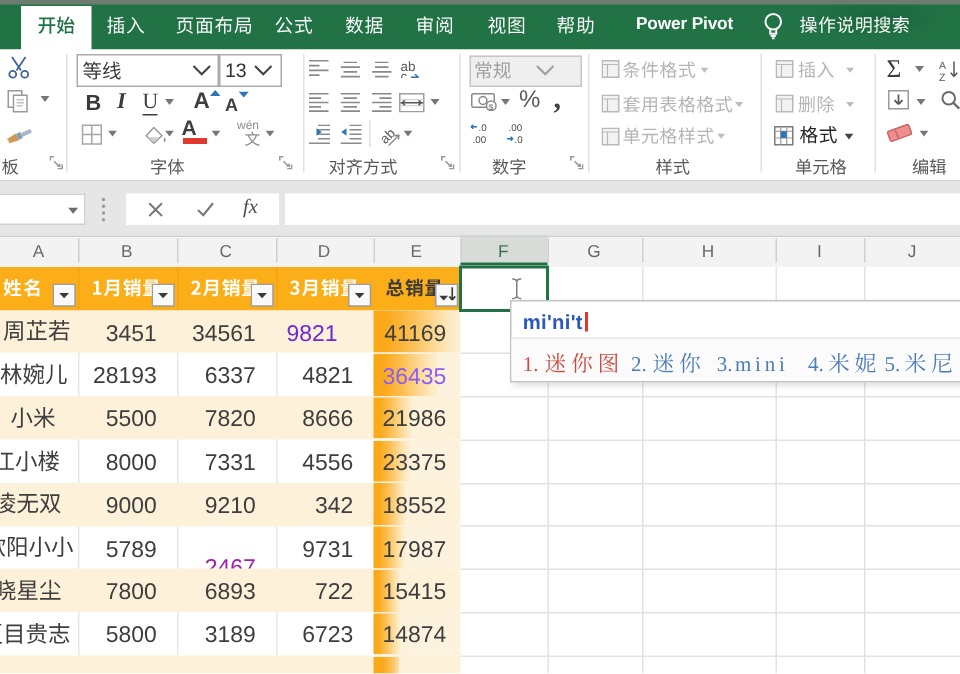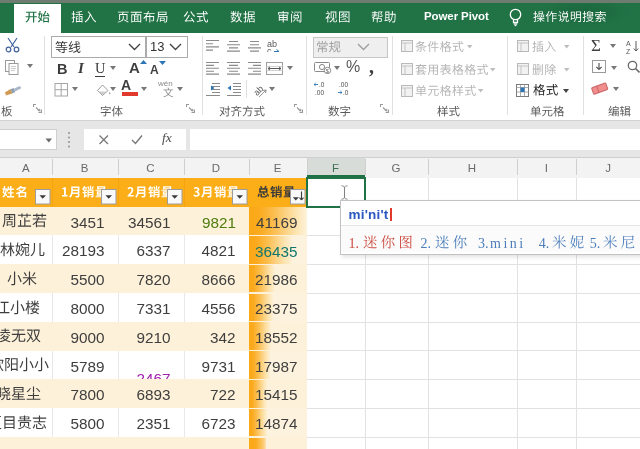--- a/index.html
+++ b/index.html
@@ -582,38 +582,38 @@
 <div style="position:absolute;left:249.2px;top:207.1px;width:56.5px;height:27.8px;background:linear-gradient(90deg,#fba816 0%,#fbaa1e 18%,#fcbf52 45%,#fcd68d 68%,#fde7b8 86%,#fdf0d6 100%)"></div>
 <svg style="position:absolute;left:1.5px;top:211.1px;overflow:visible" width="45" height="20">
       <g fill="#3e3e3e">
         <path transform="translate(0.0,15.0) scale(0.01500,-0.01500)" d="M148 792V468C148 313 138 108 33 -38C50 -47 80 -71 93 -86C206 69 222 302 222 468V722H805V15C805 -2 798 -8 780 -9C763 -10 701 -11 636 -8C647 -27 658 -60 661 -79C751 -79 805 -78 836 -66C868 -54 880 -32 880 15V792ZM467 702V615H288V555H467V457H263V395H753V457H539V555H728V615H539V702ZM312 311V-8H381V48H701V311ZM381 250H631V108H381Z"></path>
         <path transform="translate(15.0,15.0) scale(0.01500,-0.01500)" d="M202 406V28H58V-42H941V28H560V294H868V363H560V563H482V28H276V406ZM630 840V747H367V840H294V747H64V678H294V570H367V678H630V573H704V678H938V747H704V840Z"></path>
         <path transform="translate(30.0,15.0) scale(0.01500,-0.01500)" d="M54 499V429H345C271 297 166 194 32 125C49 111 77 80 89 66C150 102 206 144 257 194V-78H330V-31H785V-76H861V294H345C376 336 405 381 430 429H948V499H463C477 530 490 563 501 597L425 615C412 574 398 536 381 499ZM330 37V226H785V37ZM639 840V743H360V840H286V743H62V673H286V574H360V673H639V574H713V673H942V743H713V840Z"></path>
       </g>
     </svg>
 <div style="position:absolute;right:535.5px;top:213.6px;font:15.3px 'Liberation Sans',sans-serif;color:#3e3e3e">3451</div>
 <div style="position:absolute;right:469.5px;top:213.6px;font:15.3px 'Liberation Sans',sans-serif;color:#3e3e3e">34561</div>
-<div style="position:absolute;right:404px;top:213.6px;font:15.3px 'Liberation Sans',sans-serif;color:#4d7c0f">9821</div>
+<div style="position:absolute;right:415px;top:213.6px;font:15.3px 'Liberation Sans',sans-serif;color:#6d28d9">9821</div>
 <div style="position:absolute;right:342.5px;top:213.6px;font:15.3px 'Liberation Sans',sans-serif;color:#3e3e3e">41169</div>
 <div style="position:absolute;left:248.5px;top:235.4px;width:58px;height:28.8px;background:#fdf2dd"></div>
 <div style="position:absolute;left:51.5px;top:235.4px;width:1px;height:28.8px;background:#e8e8e8"></div>
 <div style="position:absolute;left:117.5px;top:235.4px;width:1px;height:28.8px;background:#e8e8e8"></div>
 <div style="position:absolute;left:183.5px;top:235.4px;width:1px;height:28.8px;background:#e8e8e8"></div>
 <div style="position:absolute;left:249.2px;top:235.9px;width:43.0px;height:27.8px;background:linear-gradient(90deg,#fba816 0%,#fbaa1e 18%,#fcbf52 45%,#fcd68d 68%,#fde7b8 86%,#fdf0d6 100%)"></div>
 <svg style="position:absolute;left:0.0px;top:239.9px;overflow:visible" width="45" height="20">
       <g fill="#3e3e3e">
         <path transform="translate(0.0,15.0) scale(0.01500,-0.01500)" d="M674 841V625H494V553H658C611 392 519 228 423 136C437 118 458 90 468 68C546 146 620 275 674 412V-78H749V419C793 288 851 164 913 88C927 107 952 133 971 146C890 233 813 394 768 553H940V625H749V841ZM234 841V625H54V553H221C182 414 105 260 29 175C42 157 62 127 70 106C131 176 190 293 234 414V-78H307V441C348 388 400 319 422 282L471 347C447 377 339 502 307 533V553H450V625H307V841Z"></path>
         <path transform="translate(15.0,15.0) scale(0.01500,-0.01500)" d="M683 540V47C683 -24 690 -41 709 -54C727 -65 755 -70 777 -70C790 -70 834 -70 849 -70C871 -70 897 -67 914 -61C931 -55 943 -43 951 -24C957 -6 962 44 962 86C943 92 920 103 904 116C904 69 902 33 899 16C896 2 888 -5 881 -9C873 -11 858 -13 843 -13C826 -13 799 -13 788 -13C774 -13 765 -12 757 -8C748 -4 745 13 745 40V482H853V236C853 228 851 224 840 224C831 223 800 223 763 224C771 207 779 182 782 165C835 165 868 165 889 175C911 186 916 204 916 236V540ZM590 821C606 797 623 767 636 740H382V571H453V673H868V573H941V740H714C701 771 675 815 651 847ZM441 273C472 253 506 224 529 200C488 91 429 16 351 -33C366 -43 390 -68 399 -84C540 9 628 193 655 514L615 522L602 521H513L529 590L468 601C445 477 404 361 340 284C354 275 379 253 389 242C433 298 469 375 496 460H585C578 387 566 323 550 267C528 286 500 306 474 322ZM279 564C269 427 246 314 213 222C184 248 154 273 126 296C147 373 166 467 183 564ZM153 839C148 775 139 705 129 634H40V564H119C101 452 78 346 54 270C96 236 142 196 183 155C143 75 92 17 29 -19C44 -32 63 -59 73 -76C139 -33 192 24 234 102C267 66 294 32 312 2L365 54C343 89 308 130 266 171C312 286 338 435 348 630L307 636L295 634H194C205 702 215 770 222 832Z"></path>
         <path transform="translate(30.0,15.0) scale(0.01500,-0.01500)" d="M259 798V474C259 294 236 107 32 -24C50 -37 75 -65 86 -82C308 62 334 270 334 473V798ZM630 799V58C630 -42 653 -70 735 -70C752 -70 837 -70 853 -70C939 -70 957 -7 964 178C944 183 913 197 894 212C890 46 885 2 848 2C830 2 760 2 744 2C712 2 706 11 706 57V799Z"></path>
       </g>
     </svg>
 <div style="position:absolute;right:535.5px;top:242.4px;font:15.3px 'Liberation Sans',sans-serif;color:#3e3e3e">28193</div>
 <div style="position:absolute;right:469.5px;top:242.4px;font:15.3px 'Liberation Sans',sans-serif;color:#3e3e3e">6337</div>
 <div style="position:absolute;right:404.5px;top:242.4px;font:15.3px 'Liberation Sans',sans-serif;color:#3e3e3e">4821</div>
-<div style="position:absolute;right:342.5px;top:243px;font:15.3px 'Liberation Sans',sans-serif;color:#0f766e">36435</div>
+<div style="position:absolute;right:342.5px;top:243px;font:15.3px 'Liberation Sans',sans-serif;color:#8b5cf6">36435</div>
 <div style="position:absolute;left:0;top:264.2px;width:306.5px;height:28.8px;background:#fdf1d9"></div>
 <div style="position:absolute;left:249.2px;top:264.7px;width:26.0px;height:27.8px;background:linear-gradient(90deg,#fba816 0%,#fbaa1e 18%,#fcbf52 45%,#fcd68d 68%,#fde7b8 86%,#fdf0d6 100%)"></div>
 <svg style="position:absolute;left:7.0px;top:268.7px;overflow:visible" width="30" height="20">
       <g fill="#3e3e3e">
         <path transform="translate(0.0,15.0) scale(0.01500,-0.01500)" d="M464 826V24C464 4 456 -2 436 -3C415 -4 343 -5 270 -2C282 -23 296 -59 301 -80C395 -81 457 -79 494 -66C530 -54 545 -31 545 24V826ZM705 571C791 427 872 240 895 121L976 154C950 274 865 458 777 598ZM202 591C177 457 121 284 32 178C53 169 86 151 103 138C194 249 253 430 286 577Z"></path>
         <path transform="translate(15.0,15.0) scale(0.01500,-0.01500)" d="M813 791C779 712 716 604 667 539L731 509C782 572 845 672 894 758ZM116 753C173 679 232 580 253 516L327 549C302 614 242 711 184 782ZM459 839V455H58V380H400C313 239 168 100 35 29C53 13 77 -15 91 -34C223 47 366 190 459 343V-80H538V346C634 198 779 54 911 -25C924 -5 949 25 968 39C835 108 688 244 598 380H941V455H538V839Z"></path>
       </g>
     </svg>
 <div style="position:absolute;right:535.5px;top:271.2px;font:15.3px 'Liberation Sans',sans-serif;color:#3e3e3e">5500</div>
 <div style="position:absolute;right:469.5px;top:271.2px;font:15.3px 'Liberation Sans',sans-serif;color:#3e3e3e">7820</div>
@@ -685,21 +685,21 @@
 <div style="position:absolute;left:249.2px;top:408.7px;width:17.6px;height:27.8px;background:linear-gradient(90deg,#fba816 0%,#fbaa1e 18%,#fcbf52 45%,#fcd68d 68%,#fde7b8 86%,#fdf0d6 100%)"></div>
 <svg style="position:absolute;left:-13.0px;top:412.7px;overflow:visible" width="60" height="20">
       <g fill="#3e3e3e">
         <path transform="translate(0.0,15.0) scale(0.01500,-0.01500)" d="M246 519H753V460H246ZM246 411H753V351H246ZM246 626H753V568H246ZM173 674V303H350C289 240 186 176 46 131C62 120 82 96 92 78C166 105 229 136 284 170C323 125 371 86 426 54C306 15 168 -8 37 -18C48 -34 61 -62 66 -80C215 -65 370 -36 503 15C622 -37 766 -67 926 -81C936 -61 954 -30 969 -13C828 -4 699 18 591 53C677 97 750 152 799 223L752 254L738 250H389C408 267 425 285 440 303H828V674H512L534 732H924V795H76V732H451L437 674ZM510 85C444 115 389 151 349 195H684C639 151 579 115 510 85Z"></path>
         <path transform="translate(15.0,15.0) scale(0.01500,-0.01500)" d="M233 470H759V305H233ZM233 542V704H759V542ZM233 233H759V67H233ZM158 778V-74H233V-6H759V-74H837V778Z"></path>
         <path transform="translate(30.0,15.0) scale(0.01500,-0.01500)" d="M457 301V232C457 158 434 50 73 -23C90 -38 113 -66 122 -82C496 4 535 134 535 230V301ZM526 65C645 28 800 -34 879 -79L917 -16C835 28 679 87 562 120ZM191 401V95H267V339H731V98H810V401ZM248 718H463V639H248ZM540 718H750V639H540ZM56 522V458H948V522H540V585H825V772H540V840H463V772H176V585H463V522Z"></path>
         <path transform="translate(45.0,15.0) scale(0.01500,-0.01500)" d="M270 256V38C270 -44 301 -66 416 -66C440 -66 618 -66 644 -66C741 -66 765 -33 776 98C755 103 724 113 707 126C702 19 693 2 639 2C600 2 450 2 420 2C356 2 345 9 345 39V256ZM378 316C460 268 556 194 601 143L656 194C608 246 510 315 430 361ZM744 232C794 147 850 33 873 -36L946 -5C921 62 862 174 812 257ZM150 247C130 169 95 68 50 5L117 -30C162 36 196 143 217 224ZM459 840V696H56V624H459V454H121V383H886V454H537V624H947V696H537V840Z"></path>
       </g>
     </svg>
 <div style="position:absolute;right:535.5px;top:415.2px;font:15.3px 'Liberation Sans',sans-serif;color:#3e3e3e">5800</div>
-<div style="position:absolute;right:469.5px;top:415.2px;font:15.3px 'Liberation Sans',sans-serif;color:#3e3e3e">2351</div>
+<div style="position:absolute;right:469.5px;top:415.2px;font:15.3px 'Liberation Sans',sans-serif;color:#3e3e3e">3189</div>
 <div style="position:absolute;right:404.5px;top:415.2px;font:15.3px 'Liberation Sans',sans-serif;color:#3e3e3e">6723</div>
 <div style="position:absolute;right:342.5px;top:415.2px;font:15.3px 'Liberation Sans',sans-serif;color:#3e3e3e">14874</div>
 <div style="position:absolute;left:0;top:437.0px;width:306.5px;height:12.0px;background:#fdf1d9"></div>
 <div style="position:absolute;left:249.2px;top:437.5px;width:17px;height:11.5px;background:linear-gradient(90deg,#fba816 0%,#fbaa1e 40%,#fcc768 80%,#fde2ae 100%)"></div>
 <div style="position:absolute;left:305.5px;top:176.5px;width:60px;height:31px;border:2px solid #217346;box-sizing:border-box;background:#fff"></div>
 <svg style="position:absolute;left:339px;top:184px" width="11" height="17" viewBox="0 0 11 17">
       <g stroke="#808080" stroke-width="1" fill="none">
 <path d="M2.5 1.8 C4.2 2 5.2 2.4 5.5 3.4 C5.8 2.4 6.8 2 8.5 1.8"></path>
 <path d="M5.5 3 V14"></path>
 <path d="M2.5 15.2 C4.2 15 5.2 14.6 5.5 13.6 C5.8 14.6 6.8 15 8.5 15.2"></path>

